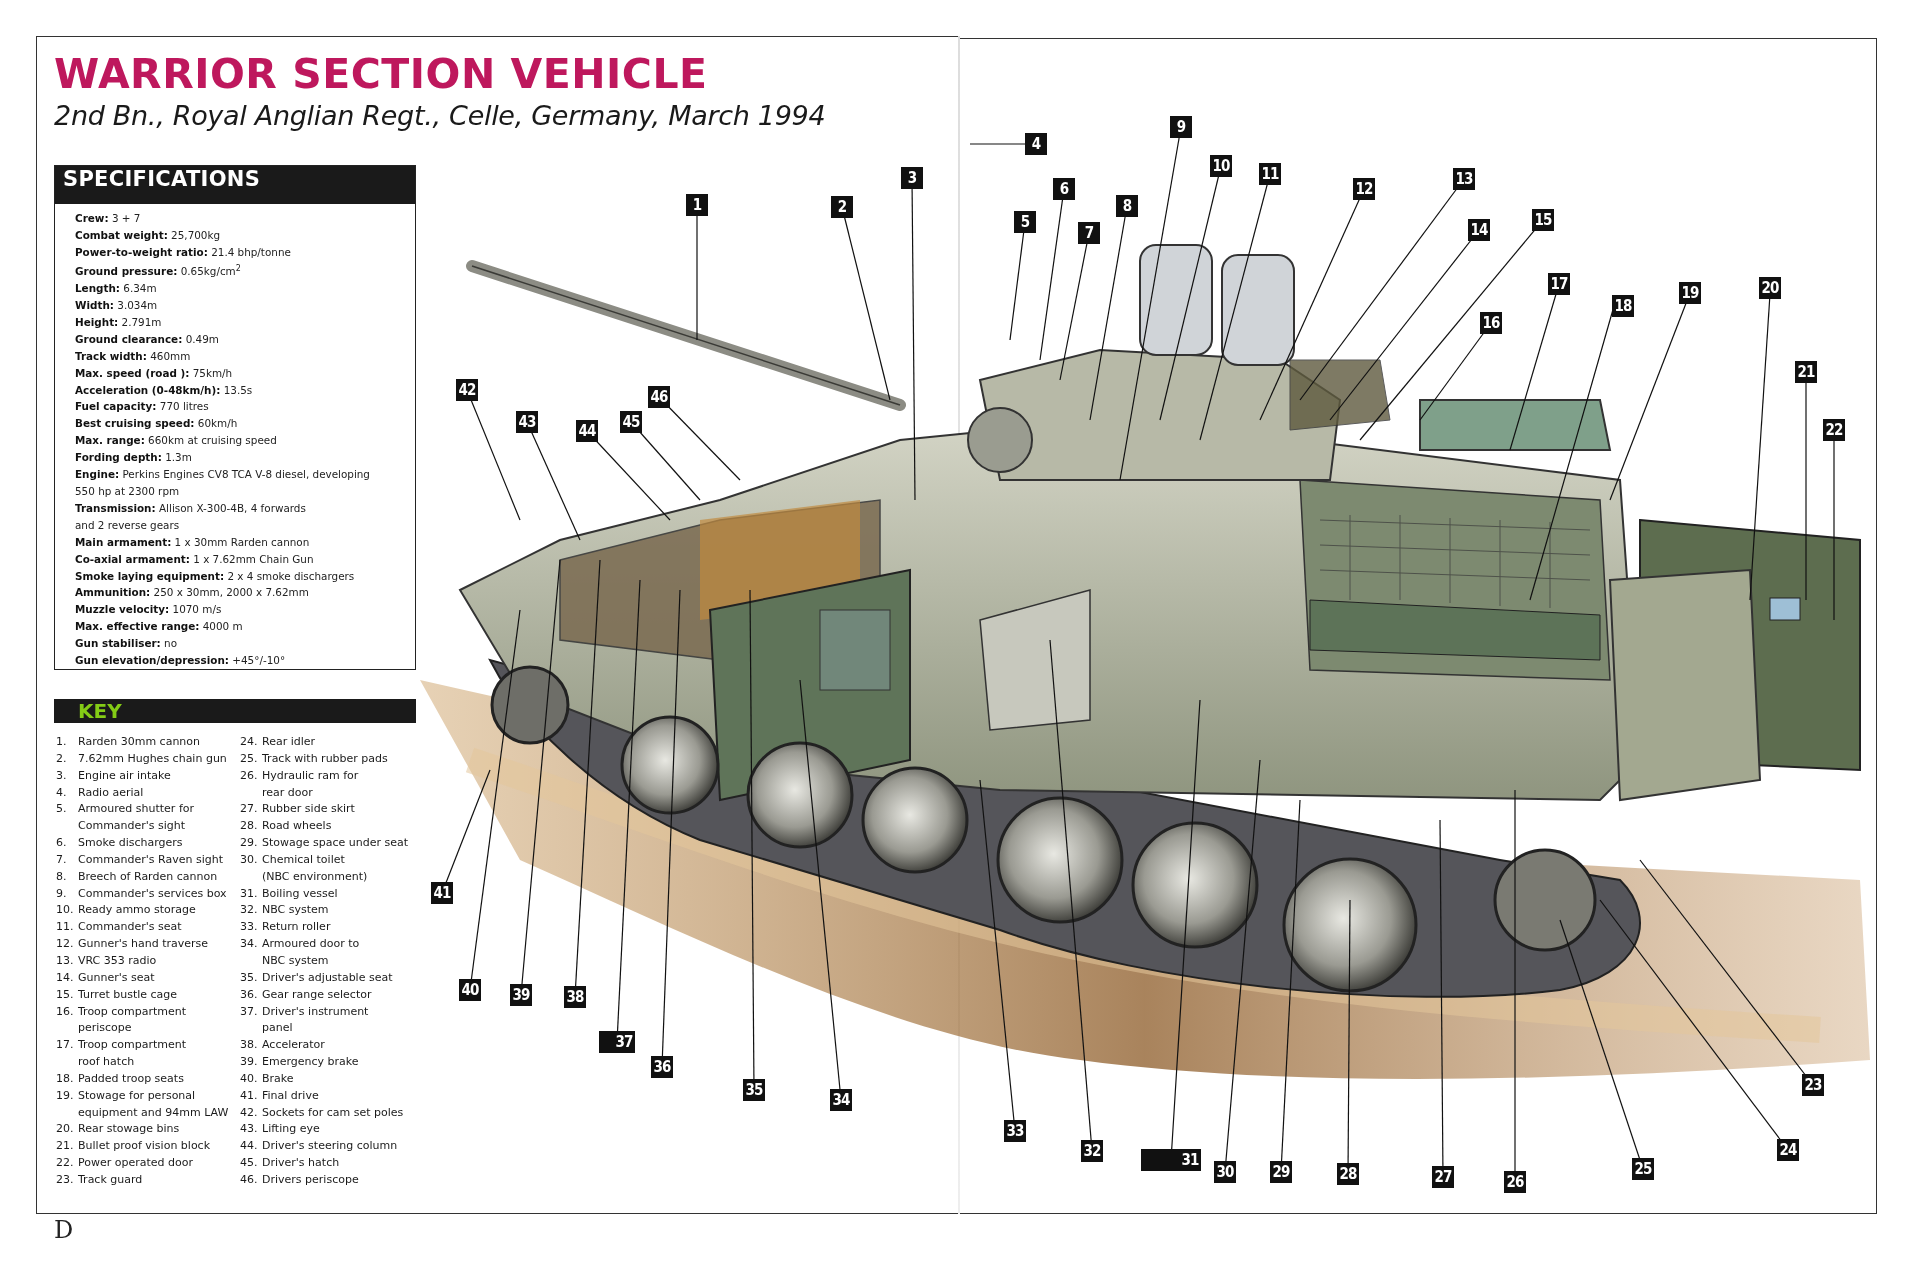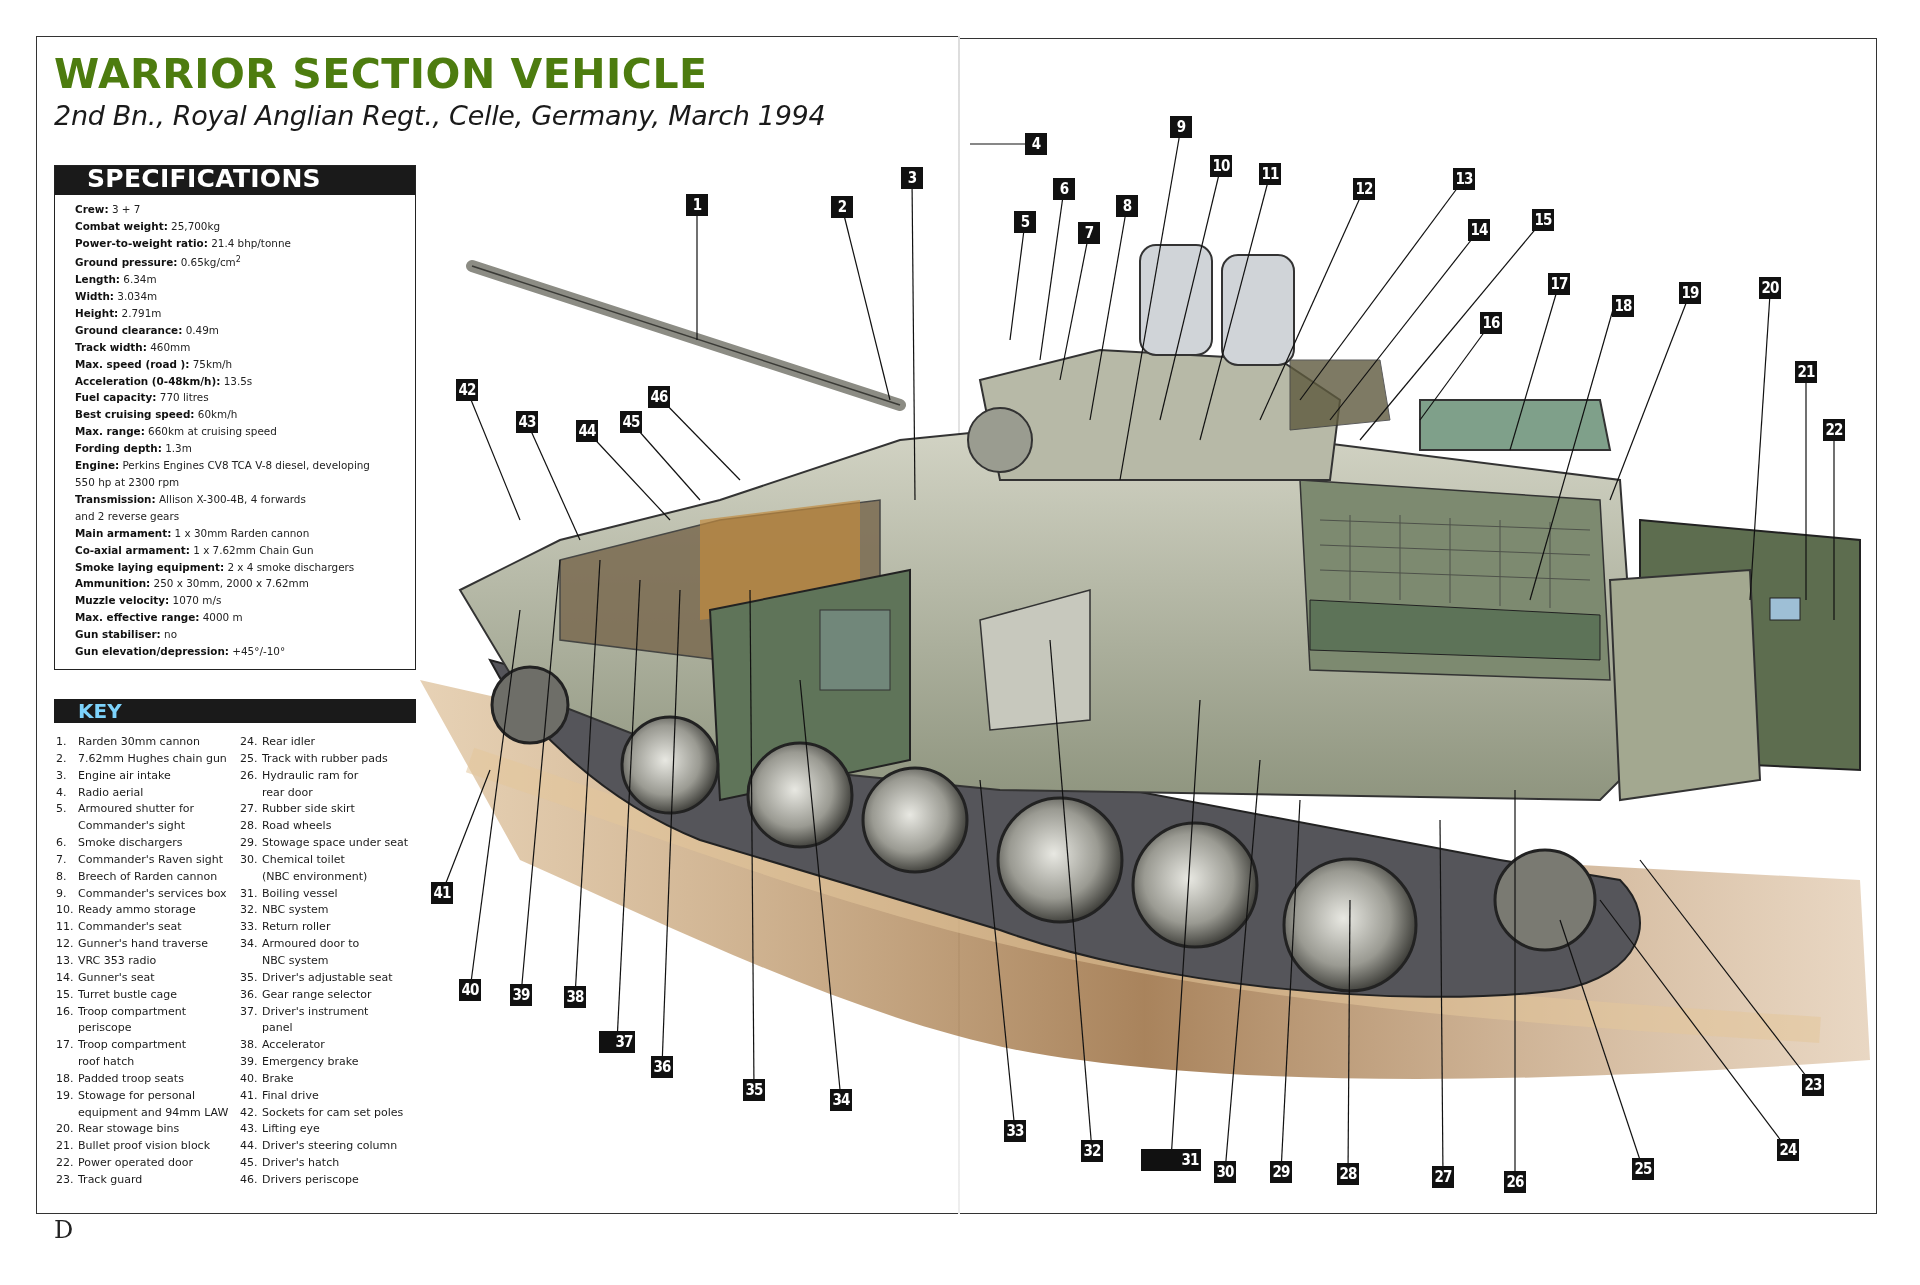--- a/index.html
+++ b/index.html
@@ -1,28 +1,28 @@
 <!DOCTYPE html>
 <html><head>
 <meta charset="utf-8">
 <style>
   html, body { margin: 0; padding: 0; background: #ffffff; }
   body { width: 1920px; height: 1285px; position: relative; overflow: hidden; font-family: "DejaVu Sans", sans-serif; color: #111; }
   .frame-left { position: absolute; left: 36px; top: 36px; width: 922px; height: 1176px; border-top: 1.5px solid #333; border-left: 1.5px solid #333; border-bottom: 1.5px solid #333; }
   .frame-right { position: absolute; left: 958px; top: 38px; width: 918px; height: 1174px; border: 1.5px solid #333; border-left: none; }
   .gutter { position: absolute; left: 958px; top: 36px; width: 2px; height: 1178px; background: linear-gradient(#ddd, #eee); }
-  .title { position: absolute; left: 54px; top: 50px; font-family: "DejaVu Sans", sans-serif; font-weight: bold; font-size: 41px; letter-spacing: 0.5px; color: #4d7c0f; }
+  .title { position: absolute; left: 54px; top: 50px; font-family: "DejaVu Sans", sans-serif; font-weight: bold; font-size: 41px; letter-spacing: 0.5px; color: #be185d; }
   .subtitle { position: absolute; left: 54px; top: 100px; font-family: "DejaVu Sans", sans-serif; font-style: italic; font-size: 27px; color: #1a1a1a; letter-spacing: -0.3px; }
   .spec-box { position: absolute; left: 54px; top: 165px; width: 360px; height: 503px; border: 1.5px solid #222; background: #fff; }
-  .spec-header { background: #1a1a1a; color: #fff; font-weight: bold; font-size: 25px; height: 29px; line-height: 26px; padding-left: 32px; letter-spacing: 0.3px; }
+  .spec-header { background: #1a1a1a; color: #fff; font-weight: bold; font-size: 21px; height: 38px; line-height: 26px; padding-left: 8px; letter-spacing: 0.3px; }
   .spec-list { margin: 0; padding: 6px 0 0 20px; list-style: none; }
   .spec-list li { font-size: 10.4px; line-height: 16.9px; color: #222; }
   .spec-list li b { font-weight: bold; color: #111; }
   .spec-list li sup { font-size: 8px; }
-  .key-header { position: absolute; left: 54px; top: 699px; width: 362px; height: 24px; background: #1a1a1a; color: #7dd3fc; font-weight: bold; font-size: 20px; line-height: 24px; }
+  .key-header { position: absolute; left: 54px; top: 699px; width: 362px; height: 24px; background: #1a1a1a; color: #84cc16; font-weight: bold; font-size: 20px; line-height: 24px; }
   .key-header span { padding-left: 24px; }
   .key-col { position: absolute; top: 734px; list-style: none; margin: 0; padding: 0; }
   .key-col li { font-size: 11px; line-height: 16.85px; color: #1b1b1b; white-space: nowrap; display: flex; }
   .key-col li .num { display: inline-block; width: 22px; }
   .key-col li.cont .num { visibility: hidden; }
   .key-left { left: 56px; }
   .key-right { left: 240px; }
   .page-letter { position: absolute; left: 54px; top: 1216px; font-family: "DejaVu Serif", serif; font-size: 24px; color: #222; }
   svg.art { position: absolute; left: 0; top: 0; width: 1920px; height: 1285px; }
   .callout { position: absolute; background: #111; color: #fff; font-family: "DejaVu Sans Condensed", "DejaVu Sans", sans-serif; font-weight: bold; font-size: 15px; line-height: 22px; height: 22px; min-width: 18px; padding: 0 2px; text-align: center; transform: translate(-50%, -50%); letter-spacing: -1px; }

